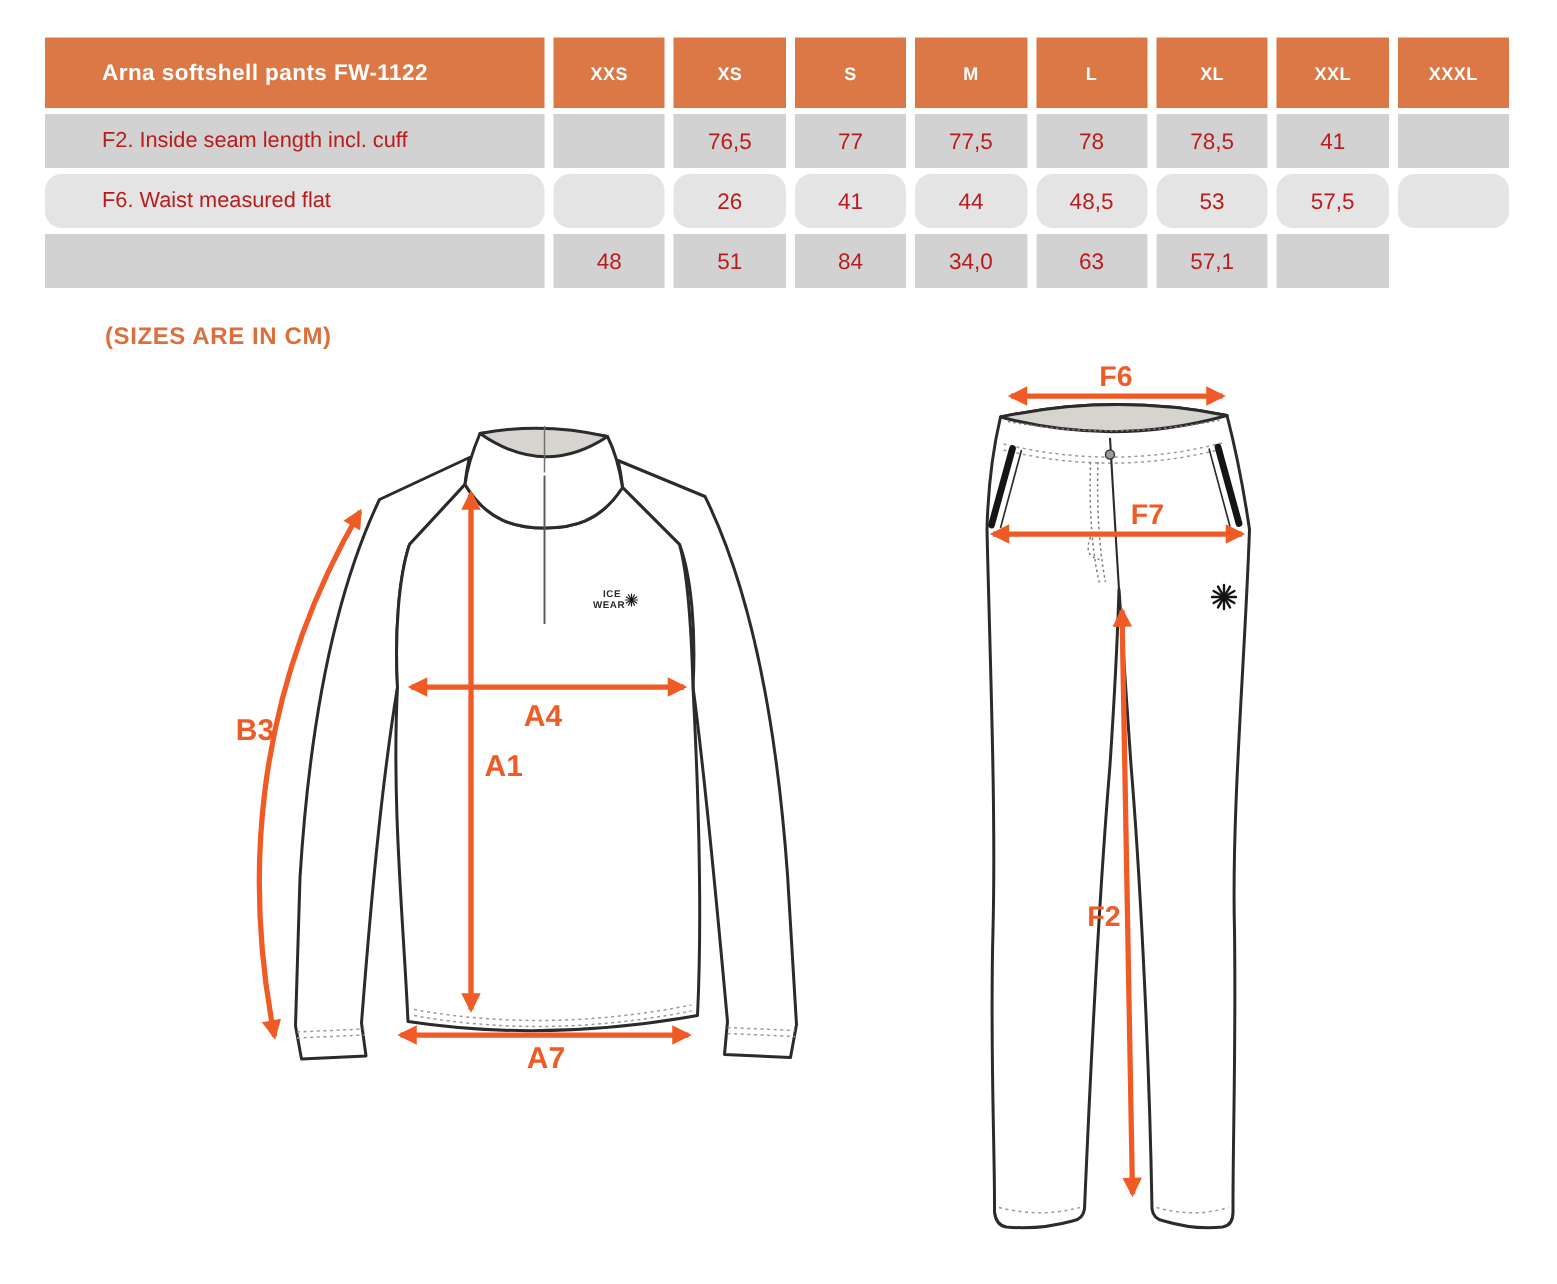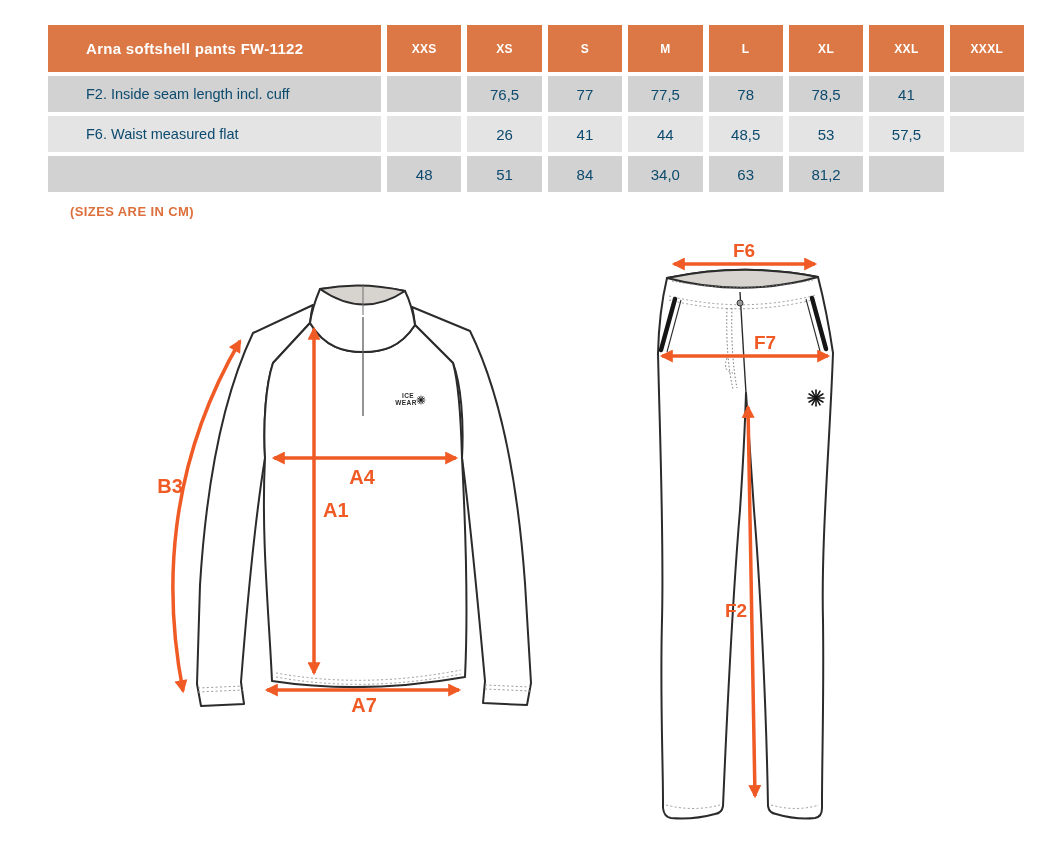--- a/index.html
+++ b/index.html
@@ -4,33 +4,33 @@
 <style>
   * { box-sizing: border-box; margin: 0; padding: 0; }
   html,body { background:#ffffff; }
   body { width:1038px; height:856px; font-family:"Liberation Sans", sans-serif; }
   .canvas { position:relative; width:1038px; height:856px; overflow:hidden; background:#fff; }
 
   
   .size-table {
     position:absolute; left:30px; top:25px; width:976px;
     display:grid; grid-template-columns:333px repeat(8, 1fr);
-    column-gap:6px; row-gap:4px;margin-left:18px;
+    column-gap:6px; row-gap:4px;
   }
   .cell { display:flex; align-items:center; justify-content:center; }
   .head { background:#DB7845; color:#ffffff; height:47px; font-weight:bold;
           font-size:12px; letter-spacing:.3px; }
   .head.title { justify-content:flex-start; padding-left:38px; font-size:15px; }
-  .data { height:36px; font-size:15px; color:#0c4a6e; }
+  .data { height:36px; font-size:15px; color:#b91c1c; }
   .data.label { justify-content:flex-start; padding-left:38px; font-size:14.5px; }
   .r-dark  { background:#D2D2D2; }
-  .r-light { background:#E4E4E4; }
-
-  .note { position:absolute; left:70px; top:204px; color:#DD6F3C;
-          font-size:13px; font-weight:bold; letter-spacing:.4px; }
+  .r-light { background:#E4E4E4;border-radius:11px; }
+
+  .note { position:absolute; left:70px; top:216px; color:#DD6F3C;
+          font-size:16px; font-weight:bold; letter-spacing:.4px; }
 
   
   .shirt-svg { position:absolute; left:150px; top:253px; }
   .pants-svg { position:absolute; left:630px; top:240px; }
 
   .outline { fill:#ffffff; stroke:#2b2b2b; stroke-width:2; stroke-linejoin:round; stroke-linecap:round; }
   .grayfill { fill:#d7d4cf; stroke:#2b2b2b; stroke-width:2; stroke-linejoin:round; }
   .stitch { fill:none; stroke:#9a9a9a; stroke-width:1; stroke-dasharray:2,2.4; }
   .thin   { fill:none; stroke:#2b2b2b; stroke-width:1.4; }
   .flyline{ fill:none; stroke:#7d7d7d; stroke-width:1; stroke-dasharray:1.6,2; }
@@ -79,21 +79,21 @@
     <div class="cell data r-light">53</div>
     <div class="cell data r-light">57,5</div>
     <div class="cell data r-light"></div>
 
     <div class="cell data r-dark"></div>
     <div class="cell data r-dark">48</div>
     <div class="cell data r-dark">51</div>
     <div class="cell data r-dark">84</div>
     <div class="cell data r-dark">34,0</div>
     <div class="cell data r-dark">63</div>
-    <div class="cell data r-dark">81,2</div>
+    <div class="cell data r-dark">57,1</div>
     <div class="cell data r-dark"></div>
   </div>
 
   <div class="note">(SIZES ARE IN CM)</div>
 
   <svg class="shirt-svg" width="440" height="490" viewBox="0 0 440 490" xmlns="http://www.w3.org/2000/svg">
     <defs>
       <marker id="arrowS" viewBox="0 0 12 12" markerWidth="15" markerHeight="13" refX="10" refY="6" orient="auto-start-reverse" markerUnits="userSpaceOnUse">
         <path d="M0,0 L12,6 L0,12 Z" fill="#F05A25"></path>
       </marker>

